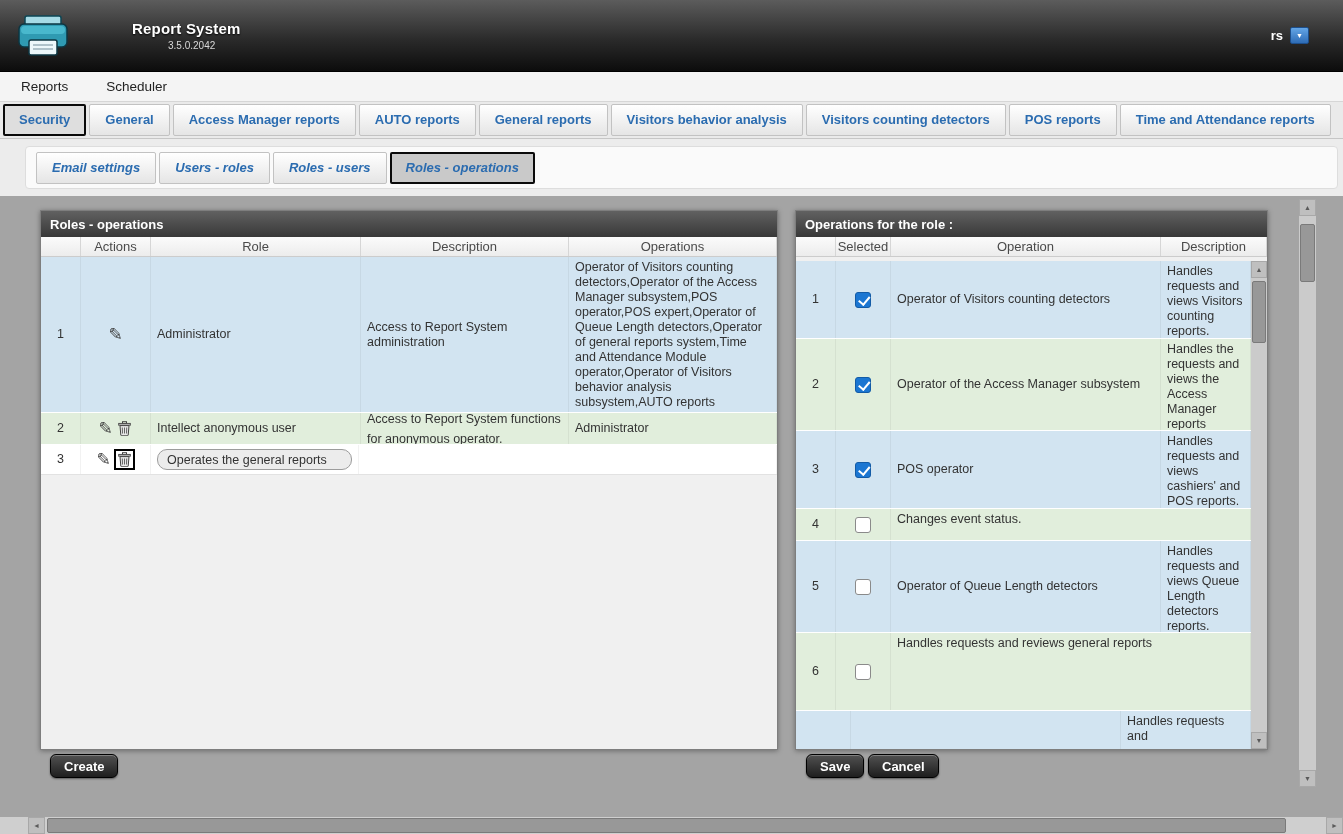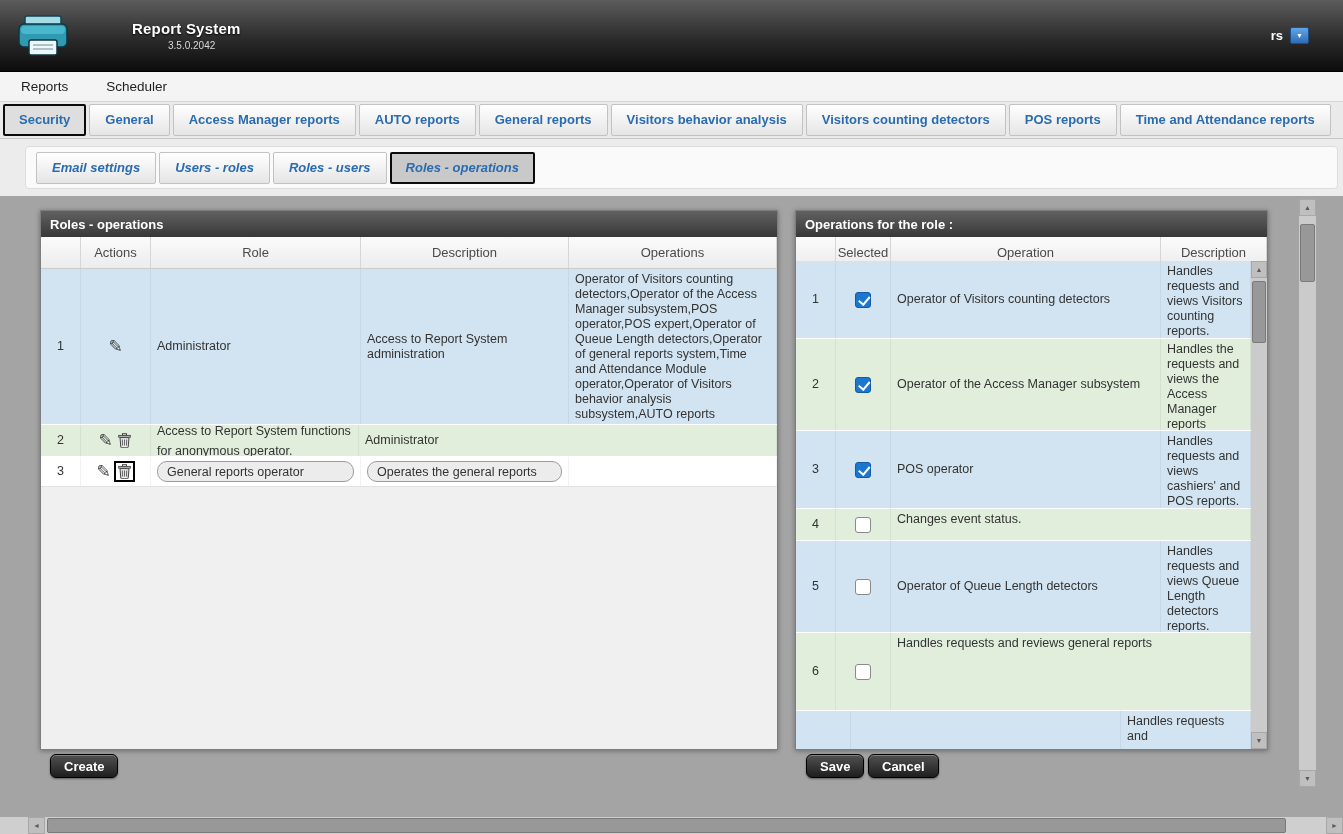--- a/index.html
+++ b/index.html
@@ -29,21 +29,21 @@
   .subtab-strip { position: absolute; left: 25px; right: 5px; top: 7px; height: 43px; background: #fafafa; border: 1px solid #ddd; border-radius: 4px; display: flex; align-items: center; padding-left: 10px; gap: 3px; font-style: italic; }
   .subtab-strip .tab.selected { background: #c9c9c9; }
 
   
   .content { position: relative; height: 621px; background: #a4a4a4; }
   .panel { position: absolute; top: 14px; background: #f0f0f0; border: 1px solid #7e7e7e; box-shadow: 0 1px 5px rgba(0,0,0,.35); }
   .panel-left  { left: 40px;  width: 738px; height: 540px; }
   .panel-right { left: 795px; width: 473px; height: 540px; }
   .panel-header { height: 26px; background: linear-gradient(#616161,#383838); color: #fff; font-weight: bold; font-size: 13px; display: flex; align-items: center; padding-left: 9px; }
 
-  .table-header { display: flex; height: 32px; background: linear-gradient(#fbfbfb,#ececec); border-bottom: 1px solid #cccccc; font-size: 13px; color: #4a4a4a; }
+  .table-header { display: flex; height: 20px; background: linear-gradient(#fbfbfb,#ececec); border-bottom: 1px solid #cccccc; font-size: 13px; color: #4a4a4a; }
   .th { display: flex; align-items: center; justify-content: center; border-right: 1px solid #d6d6d6; }
 
   
   .lt .col-num { width: 40px; } .lt .col-actions { width: 70px; } .lt .col-role { width: 210px; } .lt .col-desc { width: 208px; } .lt .col-ops { flex: 1; }
   
   .rt .col-num { width: 40px; } .rt .col-sel { width: 55px; } .rt .col-op { width: 270px; } .rt .col-desc { flex: 1; }
 
   .row { display: flex; font-size: 12.5px; color: #333; border-bottom: 1px solid #fff; }
   .row-blue  { background: #d2e4f1; }
   .row-green { background: #e1eedc; }
@@ -168,42 +168,40 @@
             <svg width="13" height="15" viewBox="0 0 13 15" aria-hidden="true">
               <rect x="4.5" y="0.7" width="4" height="2" fill="none" stroke="#444" stroke-width="1"></rect>
               <rect x="0.7" y="2.4" width="11.6" height="1.8" fill="#cfcfcf" stroke="#444" stroke-width="0.9"></rect>
               <path d="M2 4.6 h9 l-0.8 9.4 a1 1 0 0 1 -1 0.8 h-5.4 a1 1 0 0 1 -1 -0.8 z" fill="#e8e8e8" stroke="#444" stroke-width="1"></path>
               <line x1="4.3" y1="6.5" x2="4.5" y2="12.5" stroke="#555" stroke-width="0.9"></line>
               <line x1="6.5" y1="6.5" x2="6.5" y2="12.5" stroke="#555" stroke-width="0.9"></line>
               <line x1="8.7" y1="6.5" x2="8.5" y2="12.5" stroke="#555" stroke-width="0.9"></line>
             </svg>
           </span>
         </div>
+        <div class="cell col-role">Intellect anonymous user</div>
         <div class="cell col-desc" style="line-height:20px">Access to Report System functions for anonymous operator.</div>
         <div class="cell col-ops">Administrator</div>
       </div>
 
       <div class="row row-white" style="height:30px">
         <div class="cell center col-num">3</div>
         <div class="cell center col-actions">
           <span class="pencil-icon">✎</span>
           <span class="trash-wrap boxed">
             <svg width="13" height="15" viewBox="0 0 13 15" aria-hidden="true">
               <rect x="4.5" y="0.7" width="4" height="2" fill="none" stroke="#444" stroke-width="1"></rect>
               <rect x="0.7" y="2.4" width="11.6" height="1.8" fill="#cfcfcf" stroke="#444" stroke-width="0.9"></rect>
               <path d="M2 4.6 h9 l-0.8 9.4 a1 1 0 0 1 -1 0.8 h-5.4 a1 1 0 0 1 -1 -0.8 z" fill="#e8e8e8" stroke="#444" stroke-width="1"></path>
               <line x1="4.3" y1="6.5" x2="4.5" y2="12.5" stroke="#555" stroke-width="0.9"></line>
               <line x1="6.5" y1="6.5" x2="6.5" y2="12.5" stroke="#555" stroke-width="0.9"></line>
               <line x1="8.7" y1="6.5" x2="8.5" y2="12.5" stroke="#555" stroke-width="0.9"></line>
             </svg>
           </span>
         </div>
-        <div class="cell col-role">
-          <input class="cell-input" type="text" value="General reports operator" style="">
-        </div>
         <div class="cell col-desc">
           <input class="cell-input" type="text" value="Operates the general reports" style="">
         </div>
         <div class="cell col-ops"></div>
       </div>
     </section>
 
     <section class="panel panel-right rt">
       <div class="panel-header">Operations for the role :</div>
       <div class="table-header">

